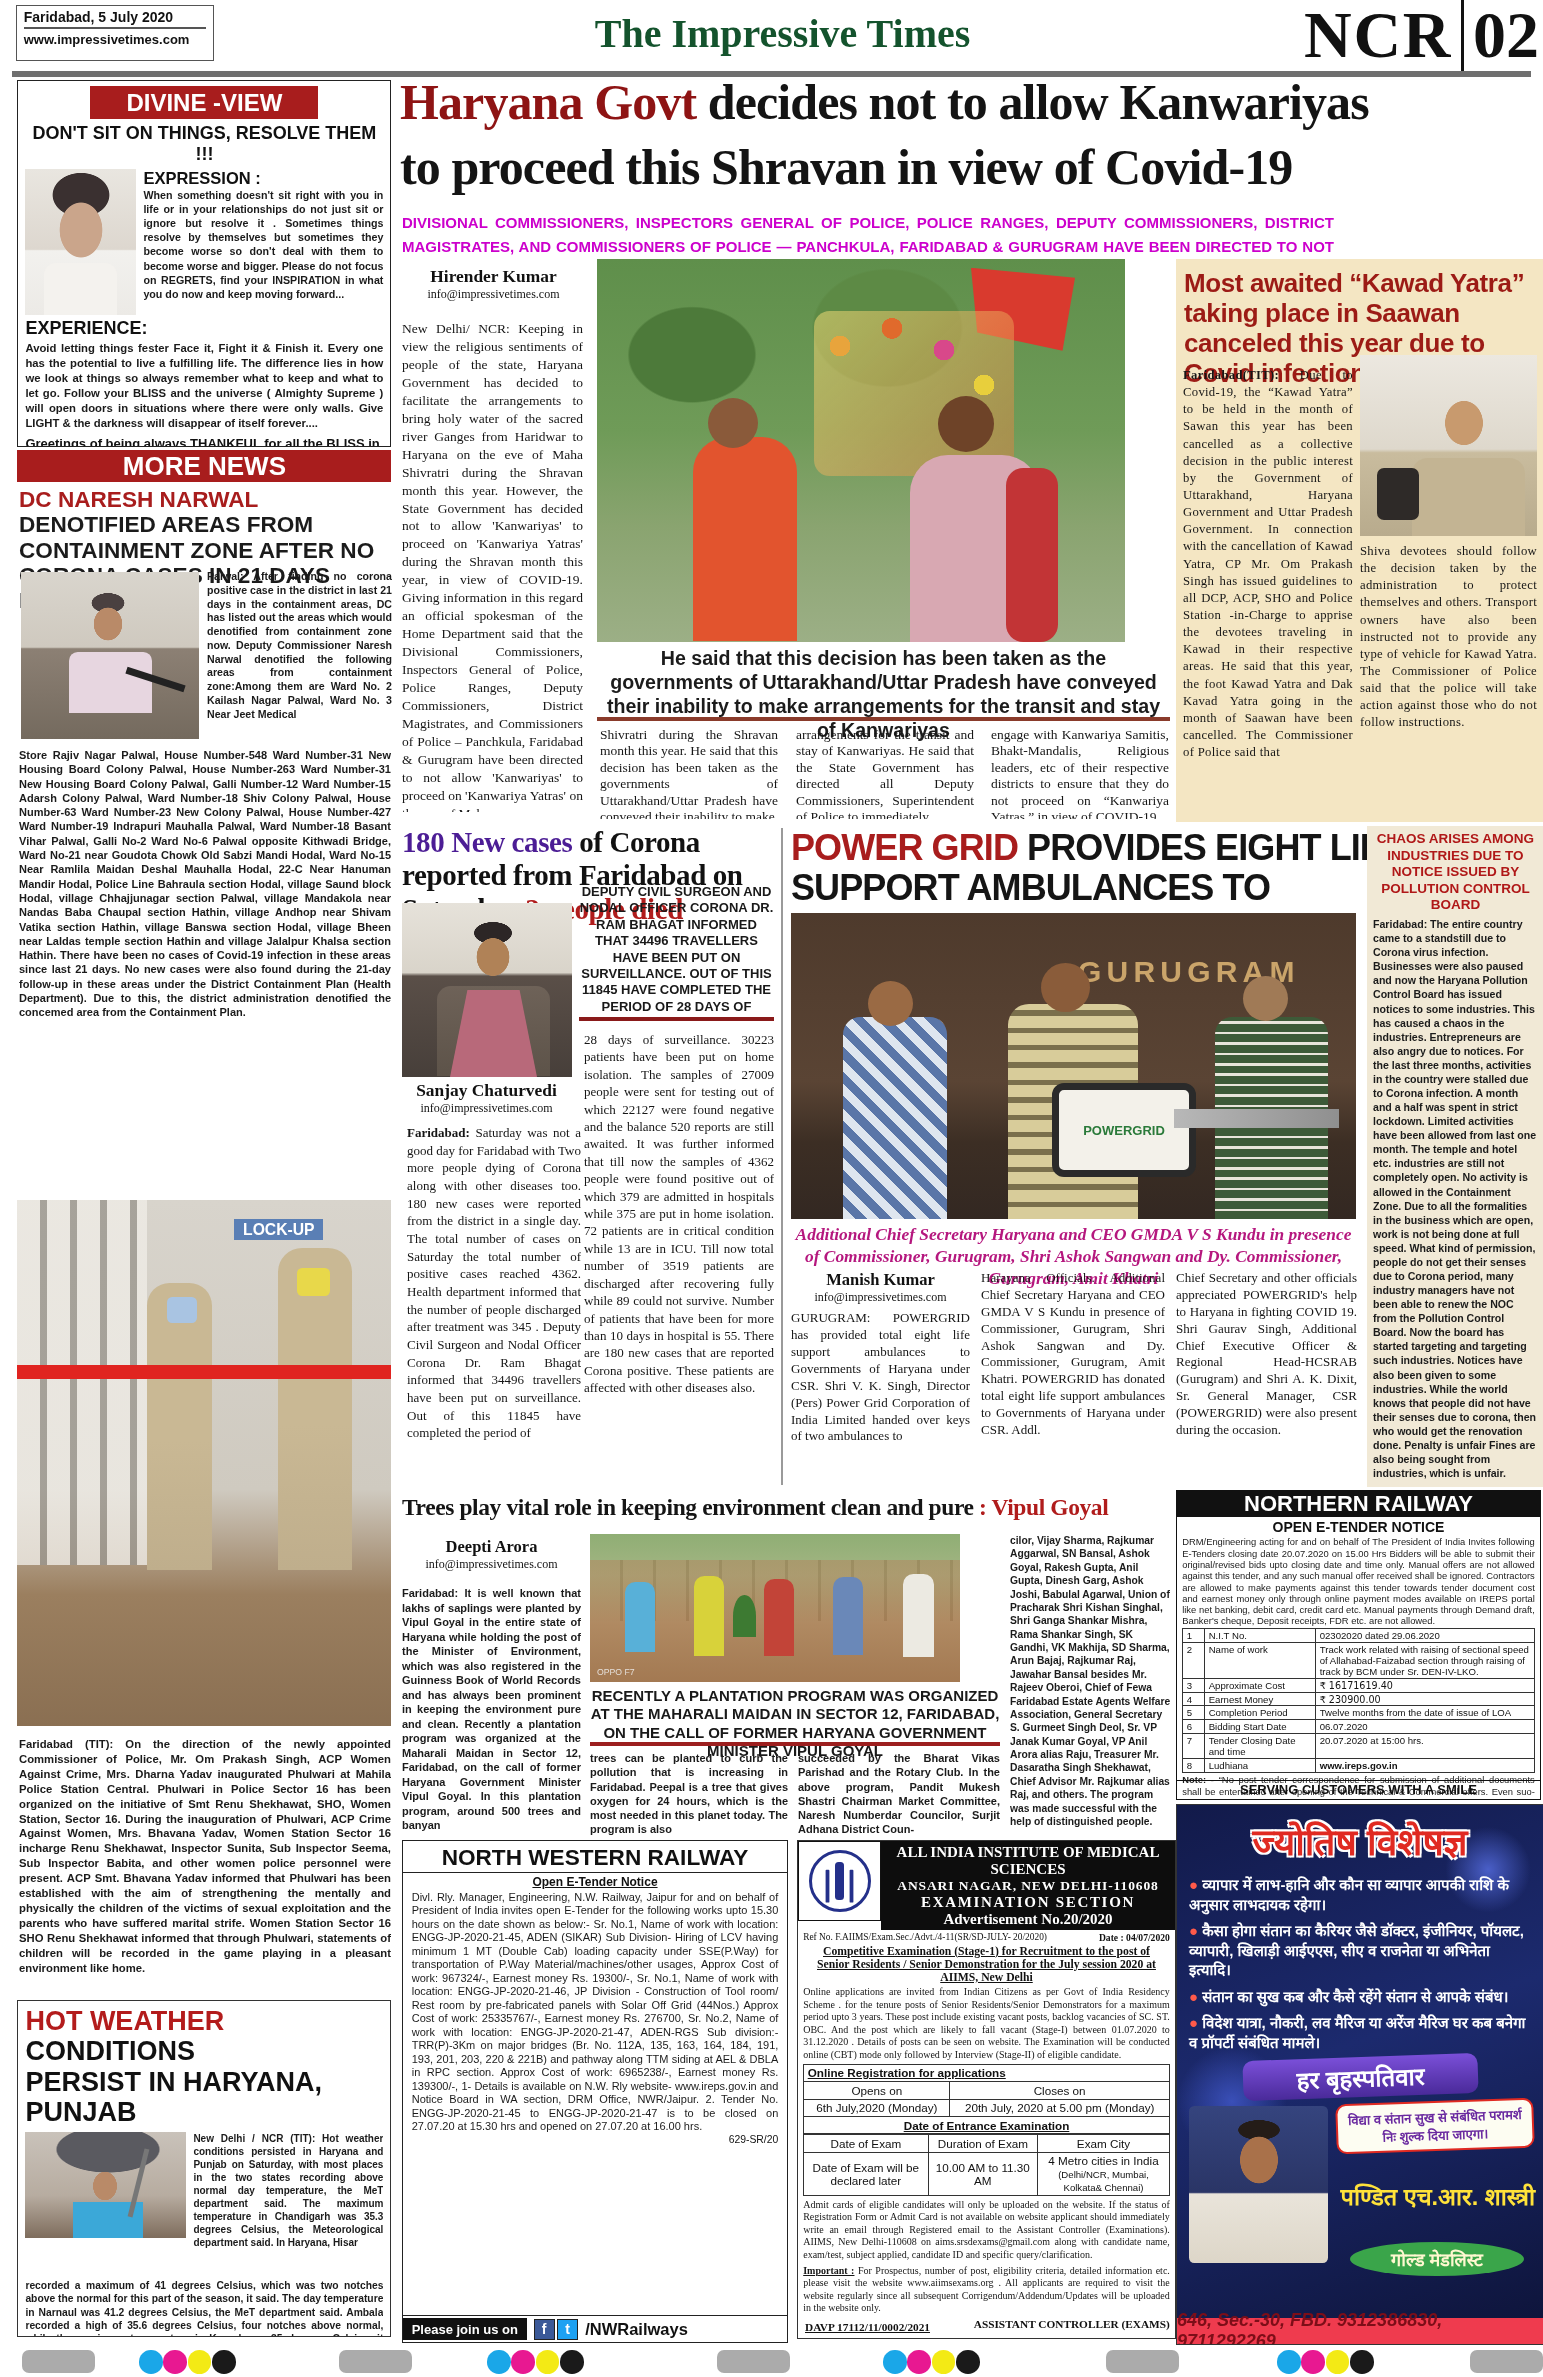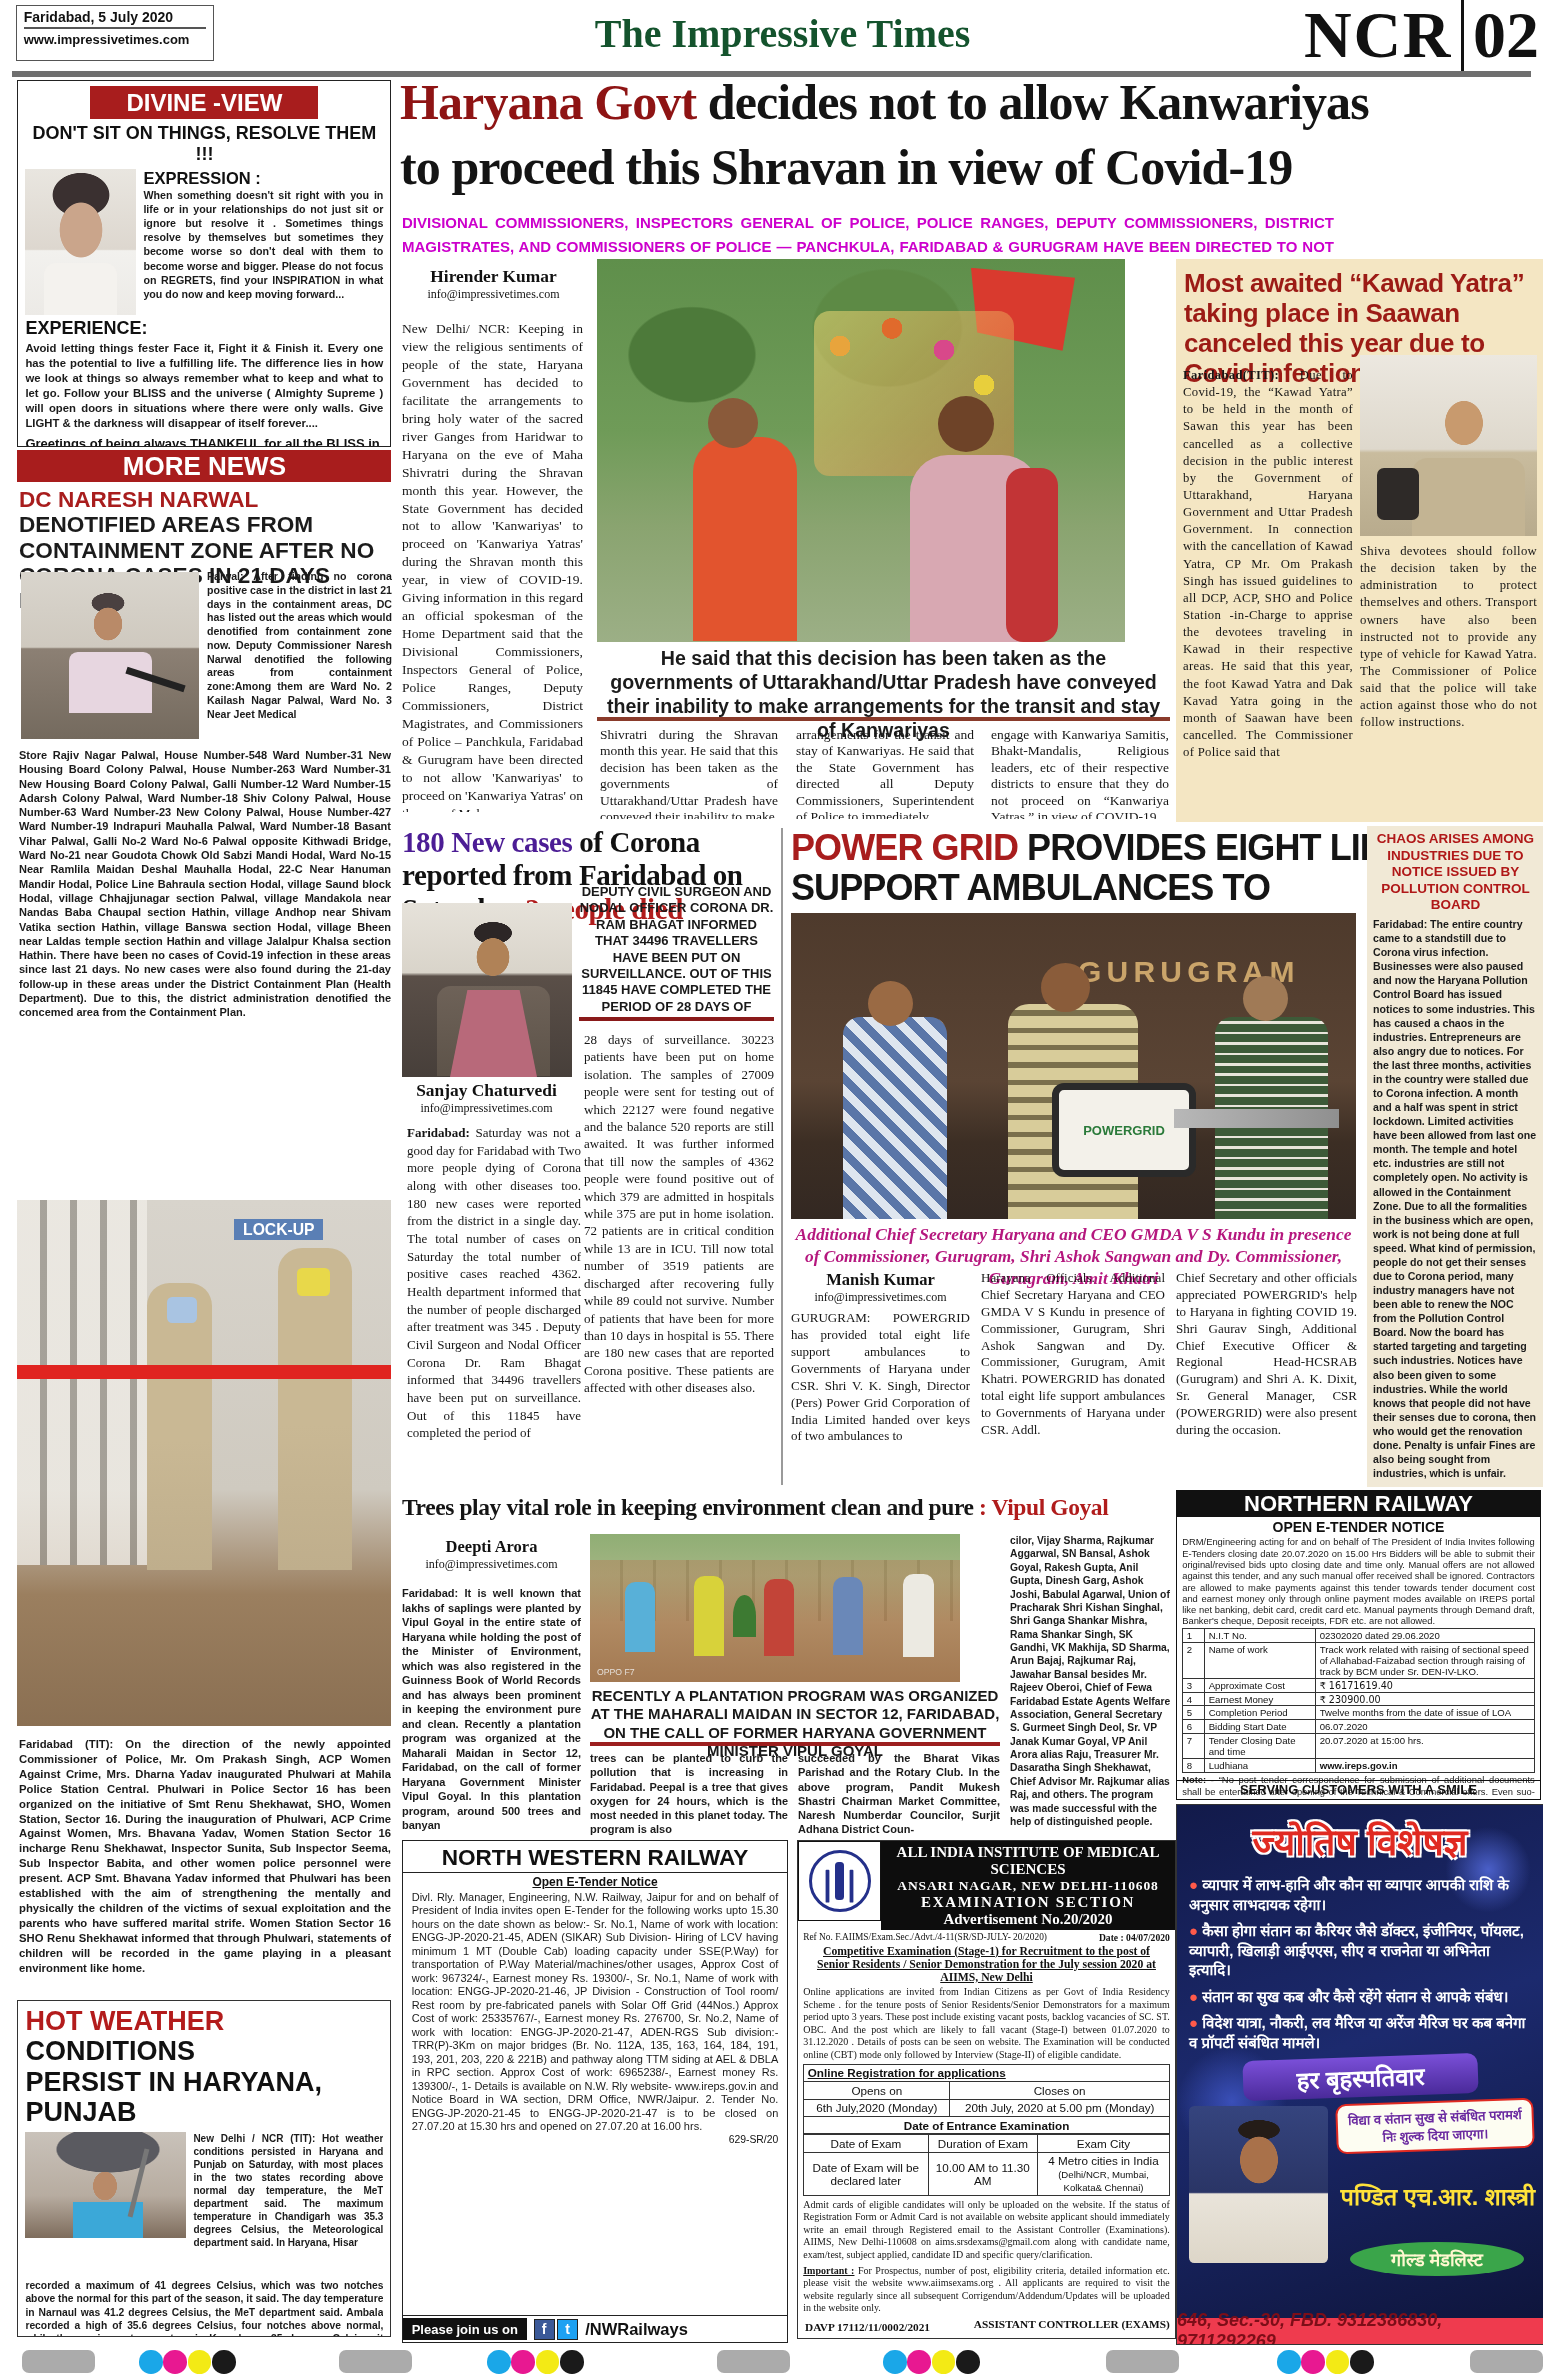--- a/index.html
+++ b/index.html
@@ -391,21 +391,21 @@
           </tr>
       <tr>
             <td style="width:40%;">Opens on</td>
             <td>Closes on</td>
           </tr>
       <tr>
             <td>6th July,2020 (Monday)</td>
             <td>20th July, 2020 at 5.00 pm (Monday)</td>
           </tr>
       <tr>
-            <td colspan="2"><span style="font-weight:bold;">Date of Entrance Examination</span></td>
+            <td colspan="2"><span style="text-decoration:underline;font-weight:bold;">Date of Entrance Examination</span></td>
           </tr>
     </tbody>
       </table>
     <table class="at" style="border-top:none;">
       <tbody>
           <tr>
         <td style="width:34%;">Date of Exam</td>
         <td style="width:30%;">Duration of Exam</td>
         <td>Exam City</td>
       </tr>
@@ -415,21 +415,21 @@
         <td><span>4 Metro cities in India</span><br><span style="font-size:9.6px;">(Delhi/NCR, Mumbai, Kolkata&amp; Chennai)</span></td>
       </tr>
     </tbody>
       </table>
     <p class="sp" style="font-size:10px;line-height:1.25;margin-top:2.6px;">Admit cards of eligible candidates will only be uploaded on the website. If the status of Registration Form or Admit Card is not available on website applicant should immediately write an email through Registered email  to the Assistant Controller (Examinations). AIIMS, New Delhi-110608 on aims.srsdexams@gmail.com  along with candidate name, exam/test, subject applied, candidate ID and specific query/clarification.</p>
     <p class="sp" style="font-size:10px;line-height:1.25;margin-top:3.5px;">
       <strong style="text-decoration:underline;">Important :</strong>
       <span>For Prospectus, number of post, eligibility criteria, detailed information etc. please visit the website www.aiimsexams.org .  All applicants are required to visit the website regularly since all subsequent Corrigendum/Addendum/Updates will be uploaded in the website only.</span>
     </p>
     <div style="text-align:right;font-weight:bold;font-size:11.3px;margin-top:3.5px;">ASSISTANT CONTROLLER  (EXAMS)</div>
-    <div style="position:absolute;left:7px;bottom:5.2px;font-weight:bold;font-size:11.3px;">DAVP 17112/11/0002/2021</div>
+    <div style="position:absolute;left:7px;bottom:5.2px;font-weight:bold;font-size:11.3px;text-decoration:underline;">DAVP 17112/11/0002/2021</div>
   </div>
 
   <div class="mark gtab" style="left:22px;"></div>
   <div class="mark cmyk" style="left:139px;">
     <i style="background:#1aa7e8;"></i>
       <i style="background:#e81891;"></i>
       <i style="background:#f3ea15;"></i>
       <i style="background:#1a1a1a;"></i>
   </div>
   <div class="mark gtab" style="left:339px;"></div>

